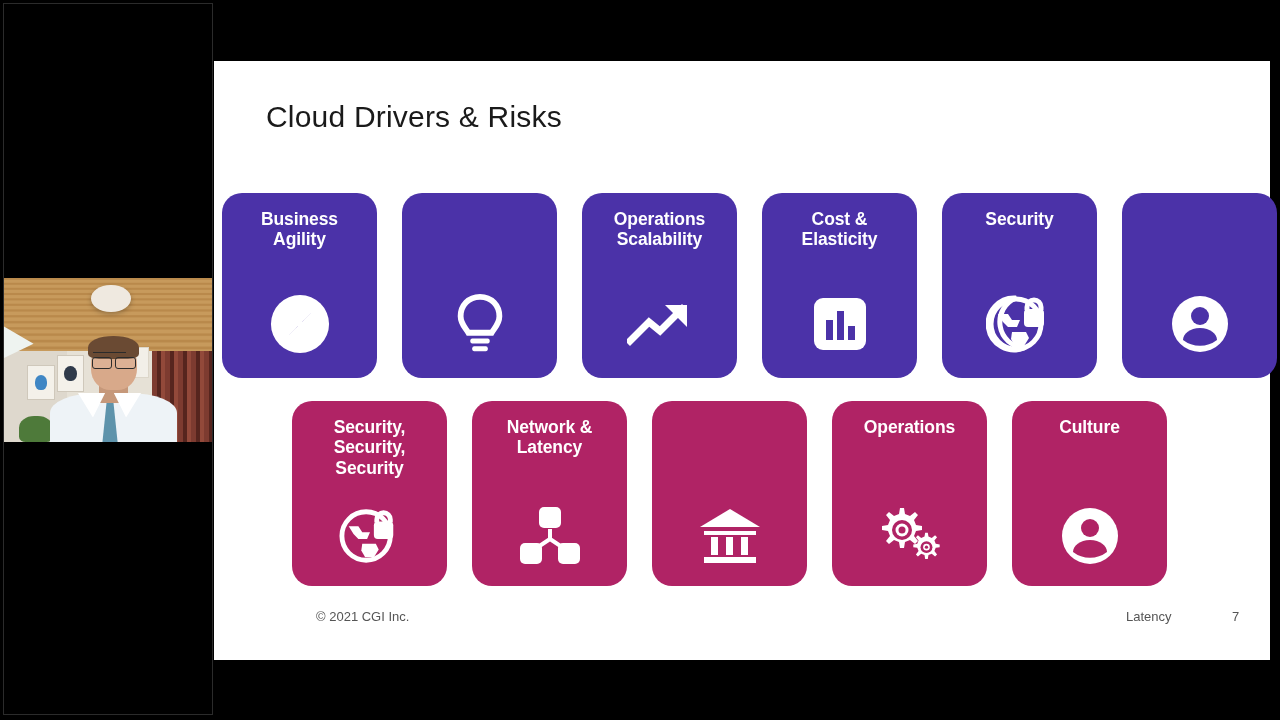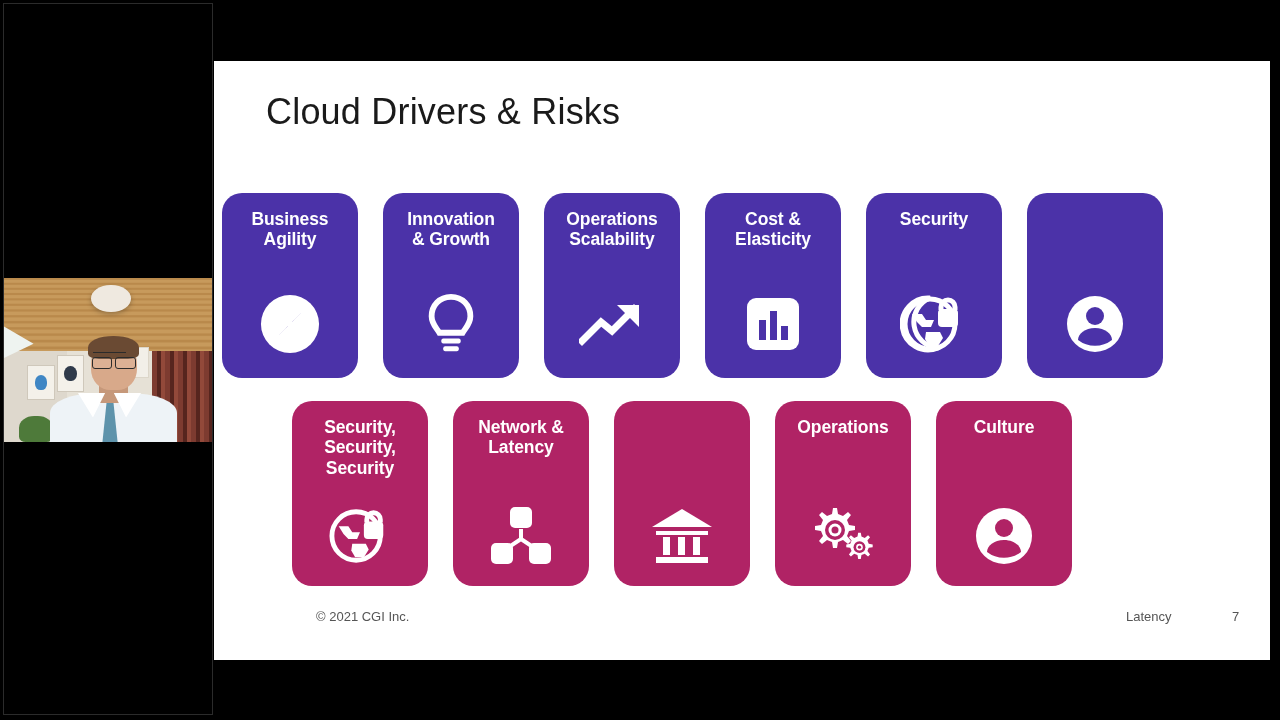--- a/index.html
+++ b/index.html
@@ -141,22 +141,22 @@
     left: 214px;
     top: 61px;
     width: 1056px;
     height: 599px;
     background: #ffffff;
   }
 
   #slide-title {
     position: absolute;
     left: 52px;
-    top: 30px;
-    font-size: 36px;
+    top: 39px;
+    font-size: 30px;
     color: #1a1a1a;
     font-weight: 400;
     letter-spacing: .2px;
     white-space: nowrap;
   }
 
   .card-grid-row {
     position: absolute;
     display: flex;
   }
@@ -167,21 +167,21 @@
     gap: 25px;
   }
 
   #row-risks {
     left: 78px;
     top: 340px;
     gap: 25px;
   }
 
   .card {
-    width: 136px;
+    width: 155px;
     height: 185px;
     border-radius: 20px;
     position: relative;
     box-sizing: border-box;
     padding-top: 16px;
     display: flex;
     flex-direction: column;
     align-items: center;
   }
 
@@ -275,21 +275,20 @@
         <div class="card-icon">
           <svg width="62" height="62" viewBox="0 0 64 64">
             <circle cx="32" cy="32" r="30" fill="#ffffff"></circle>
             <path d="M46 18 L34 30 L18 46 L30 34 Z" fill="#4b32a8"></path>
             <circle cx="32" cy="32" r="3" fill="#ffffff"></circle>
           </svg>
         </div>
       </div>
 
       <div class="card driver">
-        <div class="card-label">Innovation<br>&amp; Growth</div>
         <div class="card-icon">
           <svg width="56" height="62" viewBox="0 0 56 64">
             <path d="M28 4 C16 4 8 13 8 24 c0 8 5 12 8 17 h24 c3-5 8-9 8-17 C48 13 40 4 28 4 Z" fill="none" stroke="#ffffff" stroke-width="6"></path>
             <rect x="18" y="47" width="20" height="5" rx="2" fill="#ffffff"></rect>
             <rect x="20" y="55" width="16" height="5" rx="2" fill="#ffffff"></rect>
           </svg>
         </div>
       </div>
 
       <div class="card driver">

